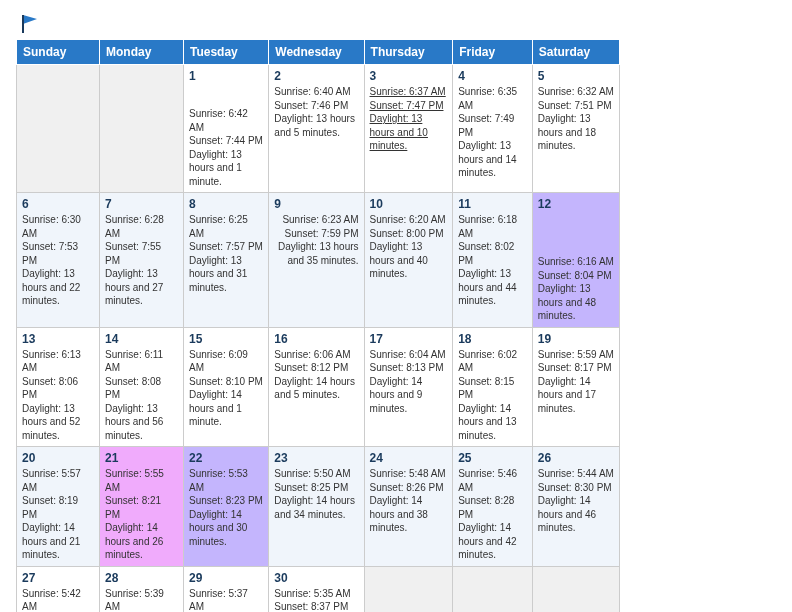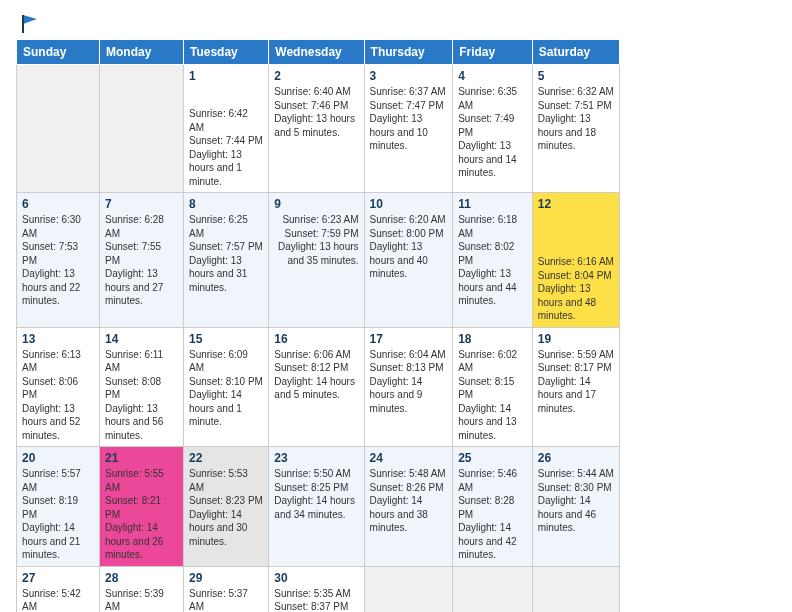--- a/index.html
+++ b/index.html
@@ -130,21 +130,21 @@
 Daylight: 13 hours and 1 minute.</div>
           </td>
           <td style="background: rgb(255, 255, 255);">
             <span class="day-num">2</span>
             <div class="day-info" style="white-space: pre-line;">Sunrise: 6:40 AM
 Sunset: 7:46 PM
 Daylight: 13 hours and 5 minutes.</div>
           </td>
           <td style="background: rgb(255, 255, 255);">
             <span class="day-num">3</span>
-            <div class="day-info" style="white-space: pre-line;">Sunrise: 6:37 AM
+            <div class="day-info" style="white-space: pre-line; text-decoration: underline;">Sunrise: 6:37 AM
 Sunset: 7:47 PM
 Daylight: 13 hours and 10 minutes.</div>
           </td>
           <td style="background: rgb(255, 255, 255);">
             <span class="day-num">4</span>
             <div class="day-info" style="white-space: pre-line;">Sunrise: 6:35 AM
 Sunset: 7:49 PM
 Daylight: 13 hours and 14 minutes.</div>
           </td>
           <td style="background: rgb(255, 255, 255);">
@@ -184,21 +184,21 @@
             <div class="day-info" style="white-space: pre-line;">Sunrise: 6:20 AM
 Sunset: 8:00 PM
 Daylight: 13 hours and 40 minutes.</div>
           </td>
           <td style="background: rgb(240, 245, 251);">
             <span class="day-num">11</span>
             <div class="day-info" style="white-space: pre-line;">Sunrise: 6:18 AM
 Sunset: 8:02 PM
 Daylight: 13 hours and 44 minutes.</div>
           </td>
-          <td style="background: #fde047;">
+          <td style="background: #c4b5fd;">
             <span class="day-num">12</span>
             <div class="day-info" style="white-space: pre-line; margin-top: 44px;">Sunrise: 6:16 AM
 Sunset: 8:04 PM
 Daylight: 13 hours and 48 minutes.</div>
           </td>
         </tr>
         <tr>
           <td style="background: rgb(255, 255, 255);">
             <span class="day-num">13</span>
             <div class="day-info" style="white-space: pre-line;">Sunrise: 6:13 AM
@@ -242,27 +242,27 @@
 Daylight: 14 hours and 17 minutes.</div>
           </td>
         </tr>
         <tr>
           <td style="background: rgb(240, 245, 251);">
             <span class="day-num">20</span>
             <div class="day-info" style="white-space: pre-line;">Sunrise: 5:57 AM
 Sunset: 8:19 PM
 Daylight: 14 hours and 21 minutes.</div>
           </td>
-          <td style="background: #ec4899; margin-left: 16px;">
+          <td style="background: #f0abfc; margin-left: 16px;">
             <span class="day-num">21</span>
             <div class="day-info" style="white-space: pre-line;">Sunrise: 5:55 AM
 Sunset: 8:21 PM
 Daylight: 14 hours and 26 minutes.</div>
           </td>
-          <td style="background: #e5e5e5;">
+          <td style="background: #c4b5fd;">
             <span class="day-num">22</span>
             <div class="day-info" style="white-space: pre-line;">Sunrise: 5:53 AM
 Sunset: 8:23 PM
 Daylight: 14 hours and 30 minutes.</div>
           </td>
           <td style="background: rgb(240, 245, 251);">
             <span class="day-num">23</span>
             <div class="day-info" style="white-space: pre-line;">Sunrise: 5:50 AM
 Sunset: 8:25 PM
 Daylight: 14 hours and 34 minutes.</div>

